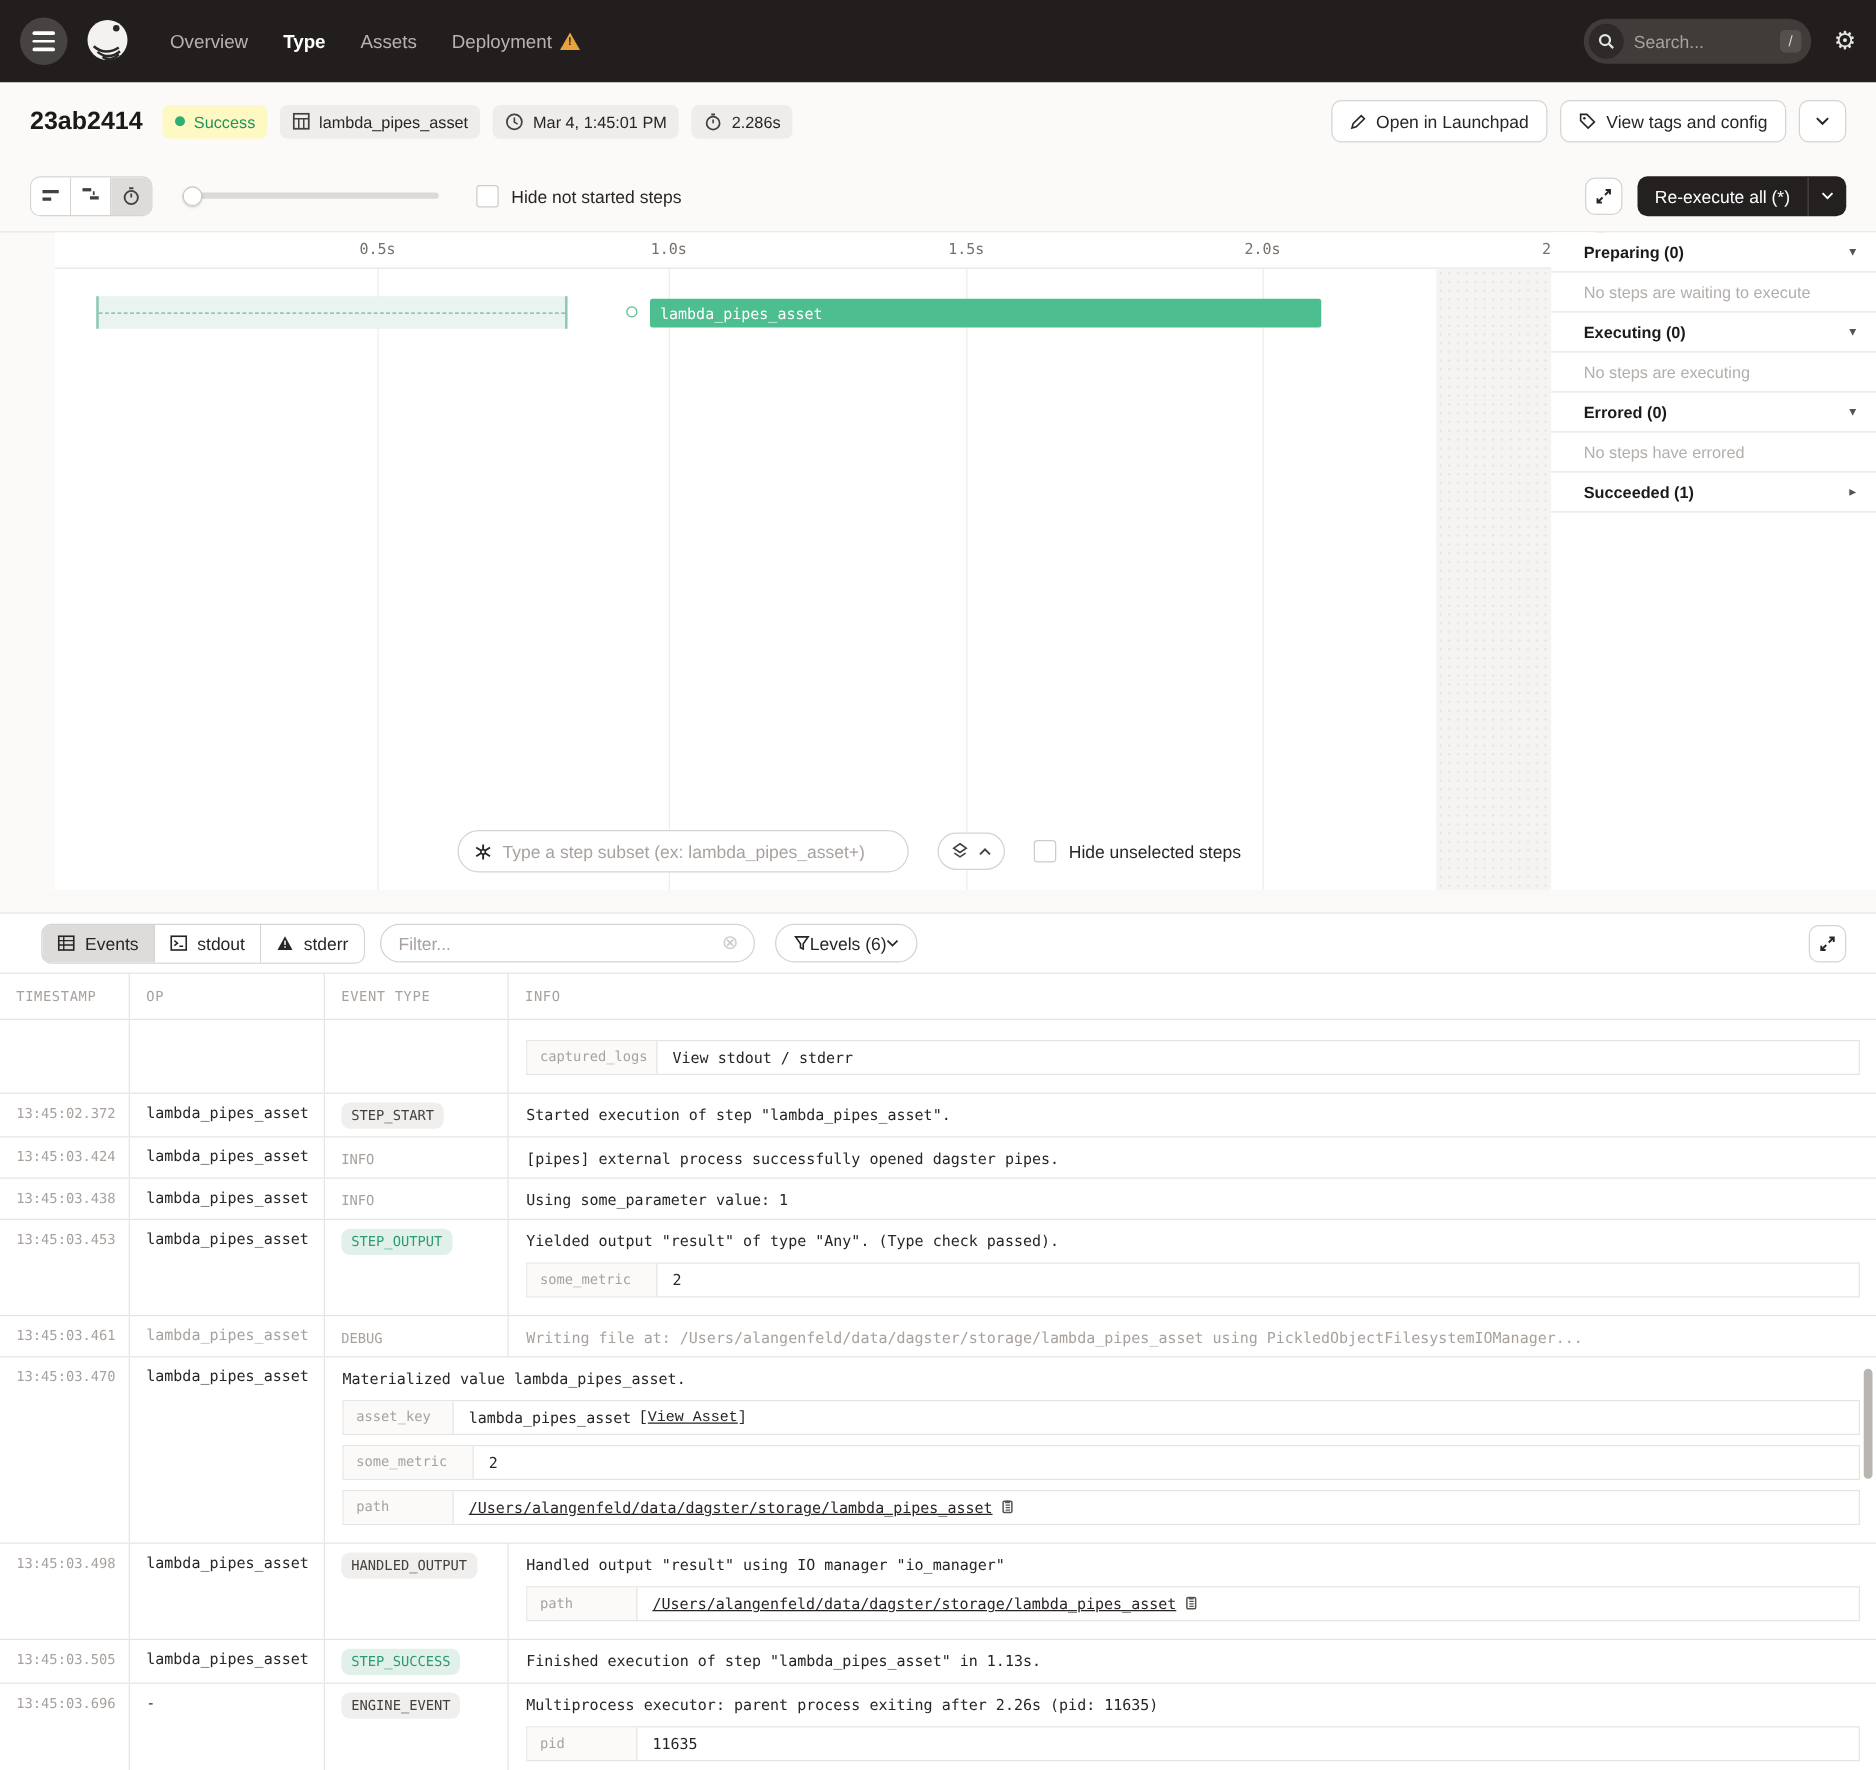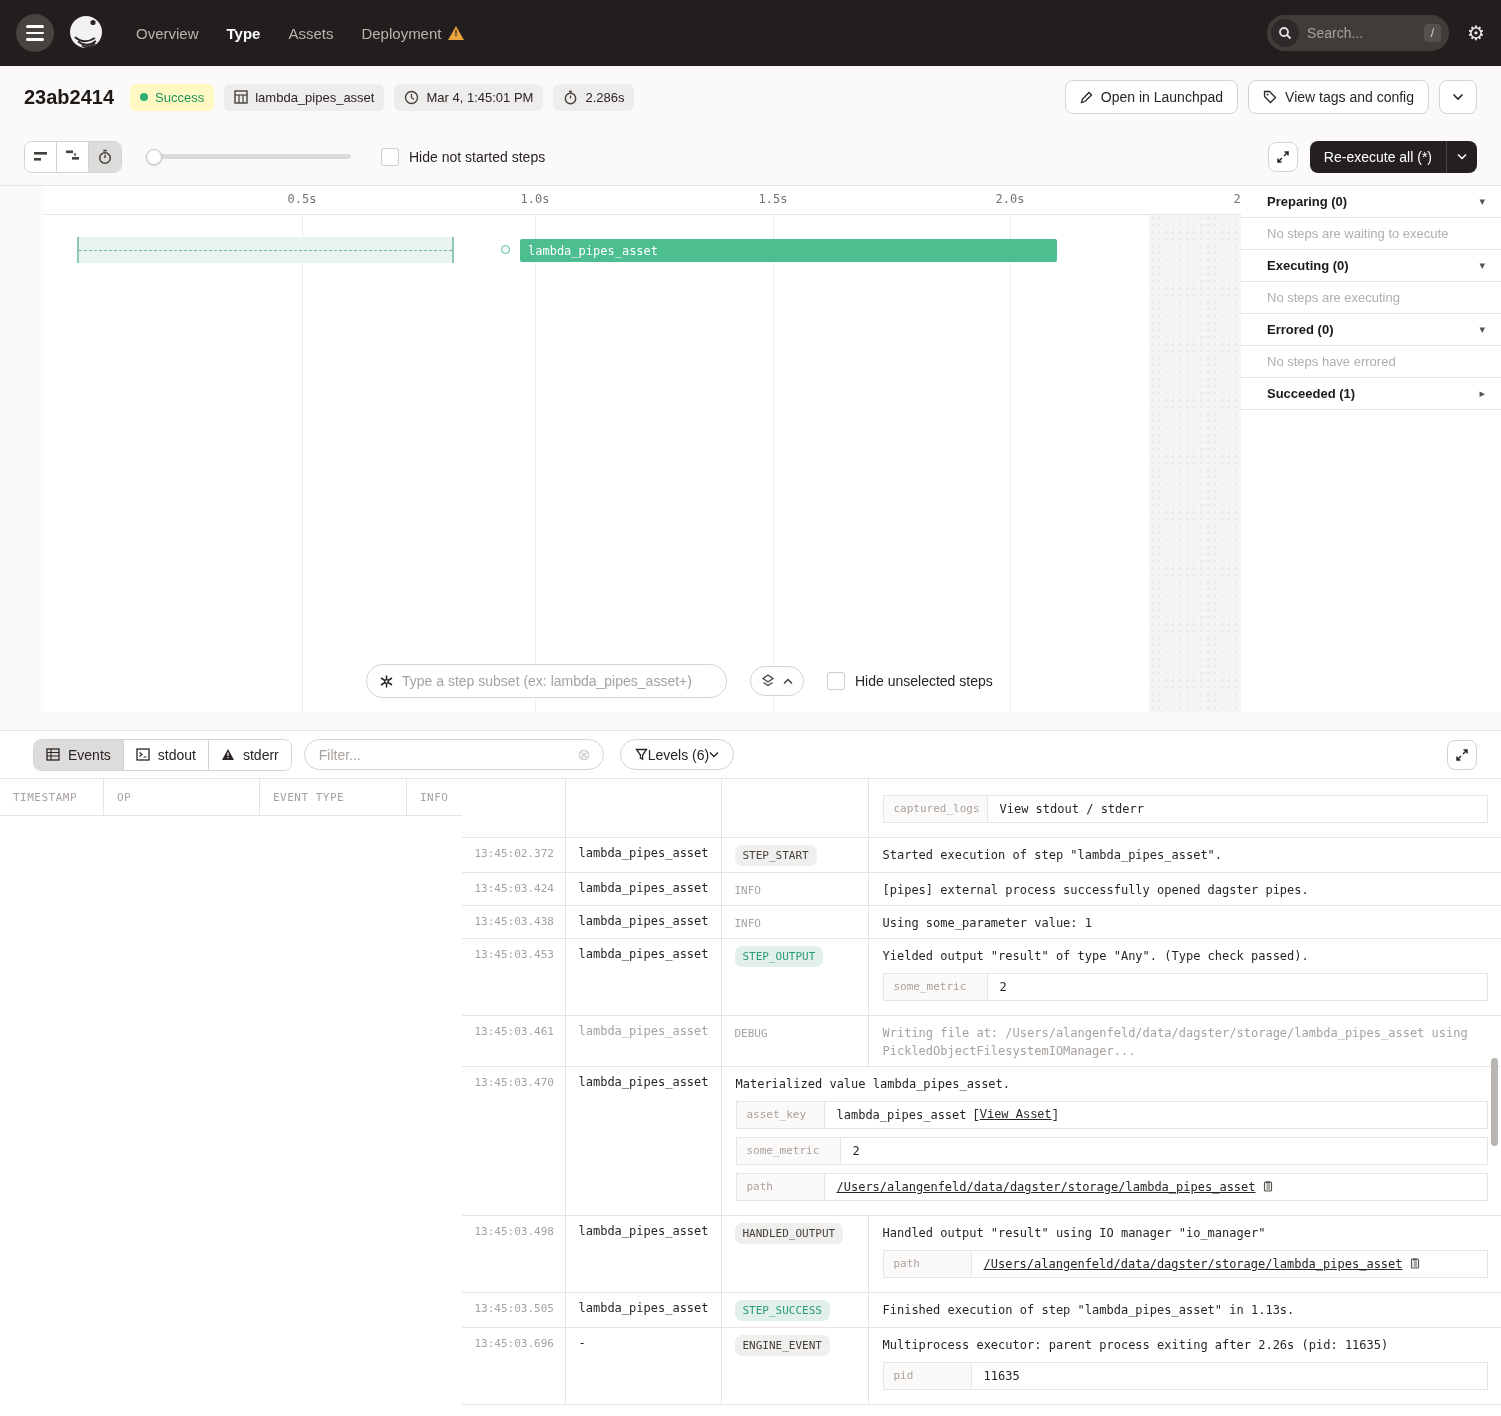--- a/index.html
+++ b/index.html
@@ -82,21 +82,21 @@
   .tab:last-child { border-right:none; }
   .tab.sel { background:#dedcda; }
   .filterbox { margin-left:12px; width:300px; height:31px; border:1px solid #d6d3d1; border-radius:16px; background:#fff; display:flex; align-items:center; padding:0 12px 0 14px; }
   .filterbox input { border:none; outline:none; flex:1; font-size:14px; color:#292524; background:transparent; font-family:"Liberation Sans", sans-serif; }
   .filterbox input::placeholder { color:#a8a29e; }
   .clear-x { color:#cfccc9; font-size:16px; line-height:1; cursor:pointer; }
   .levelsbtn { margin-left:16px; height:31px; border:1px solid #d6d3d1; border-radius:16px; background:#fff; display:flex; align-items:center; gap:0; padding:0 14px; font-size:14px; color:#292524; cursor:pointer; }
   .logbar .expand { margin-left:auto; }
 
   
-  .logtable { position:absolute; top:778px; left:0; right:0; bottom:0; background:#fff; border-top:1px solid #e7e5e4; display:flex; flex-direction:row; font-family:"DejaVu Sans Mono", monospace; }
+  .logtable { position:absolute; top:778px; left:0; right:0; bottom:0; background:#fff; border-top:1px solid #e7e5e4; display:flex; flex-direction:column; font-family:"DejaVu Sans Mono", monospace; }
   .lt-header { display:flex; height:37px; border-bottom:1px solid #e7e5e4; color:#a8a29e; font-size:11px; letter-spacing:.5px; }
   .lt-header .cell { display:flex; align-items:center; }
   .cell { padding:6px 13px; border-right:1px solid #e7e5e4; }
   .c-ts { width:104px; flex:none; }
   .c-op { width:156px; flex:none; }
   .c-type { width:147px; flex:none; }
   .c-info { flex:1; border-right:none; }
   .lt-rows { flex:1; position:relative; display:flex; flex-direction:column; overflow:hidden; }
   .log-row { display:flex; border-bottom:1px solid #e7e5e4; }
   .log-row .c-ts { color:#a8a29e; font-size:11px; padding-top:9px; }

